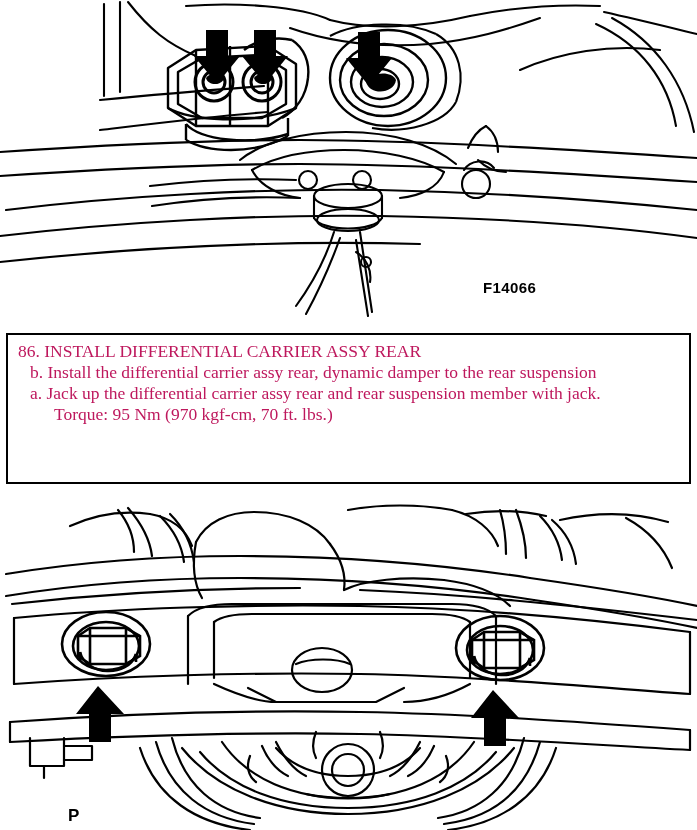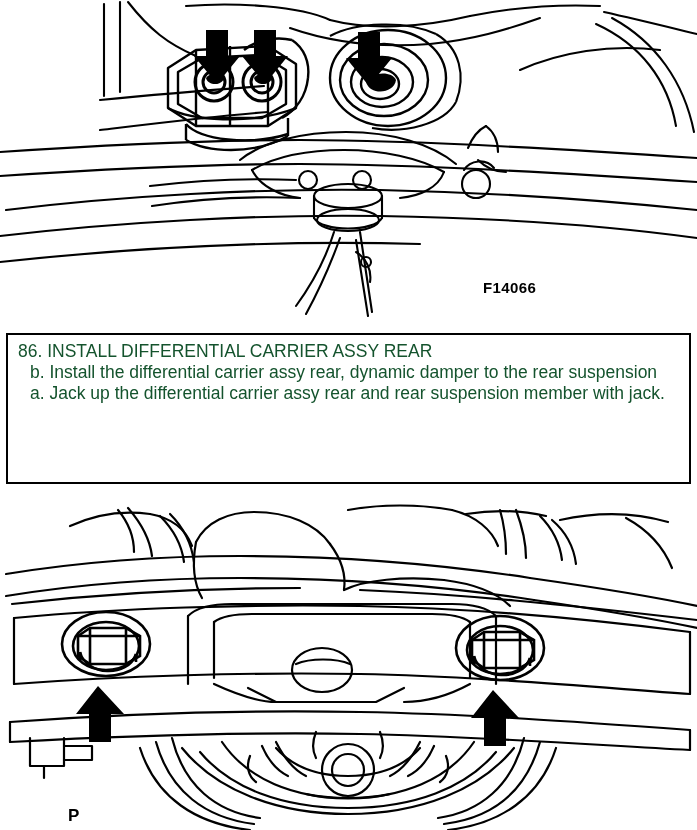--- a/index.html
+++ b/index.html
@@ -77,24 +77,24 @@
     width: 685px;
     height: 151px;
     border: 2px solid #000000;
     box-sizing: border-box;
     background: #ffffff;
   }
   .instr-inner {
     padding: 6px 10px 0 10px;
   }
   .instr-line {
-    font-family: Liberation Sans, sans-serif;
+    font-family: Liberation Serif, serif;
     font-size: 17.5px;
     line-height: 21px;
-    color: #14532d;
+    color: #be185d;
     white-space: nowrap;
   }
   .instr-step {
     padding-left: 0px;
   }
   .instr-sub {
     padding-left: 26px;
     text-indent: -14px;
     white-space: normal;
   }
@@ -245,20 +245,21 @@
         <span class="sub-label">b.</span>
         <span>Install the differential carrier assy rear, dynamic damper to the rear suspension</span>
       </div>
 
       <div class="instr-line instr-sub">
         <span class="sub-label">a.</span>
         <span>Jack up the differential carrier assy rear and rear suspension member with jack.</span>
       </div>
 
 
+      <div class="instr-line instr-torque">Torque: 95 Nm (970 kgf-cm, 70 ft. lbs.)</div>
 
 
     </div>
   </div>
 
   <div class="figure" id="figure-bottom">
     <svg viewBox="0 0 697 332" xmlns="http://www.w3.org/2000/svg">
       <g fill="none" stroke="#000000" stroke-width="2.2" stroke-linecap="round" stroke-linejoin="round">
 
         <path d="M70,28 C96,16 122,12 150,16"></path>

